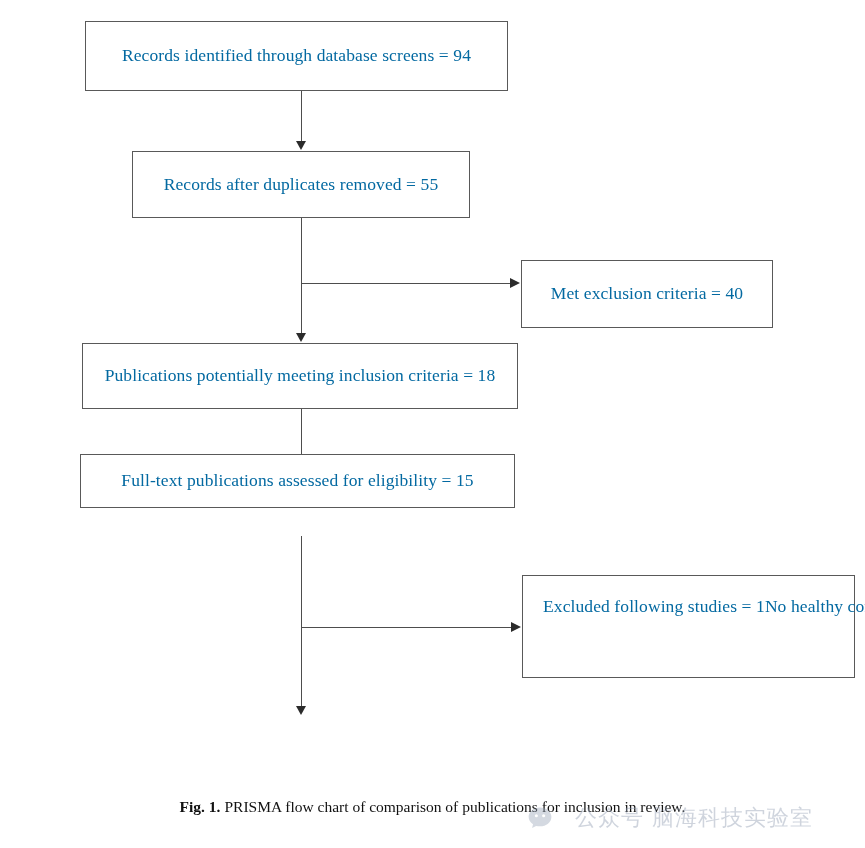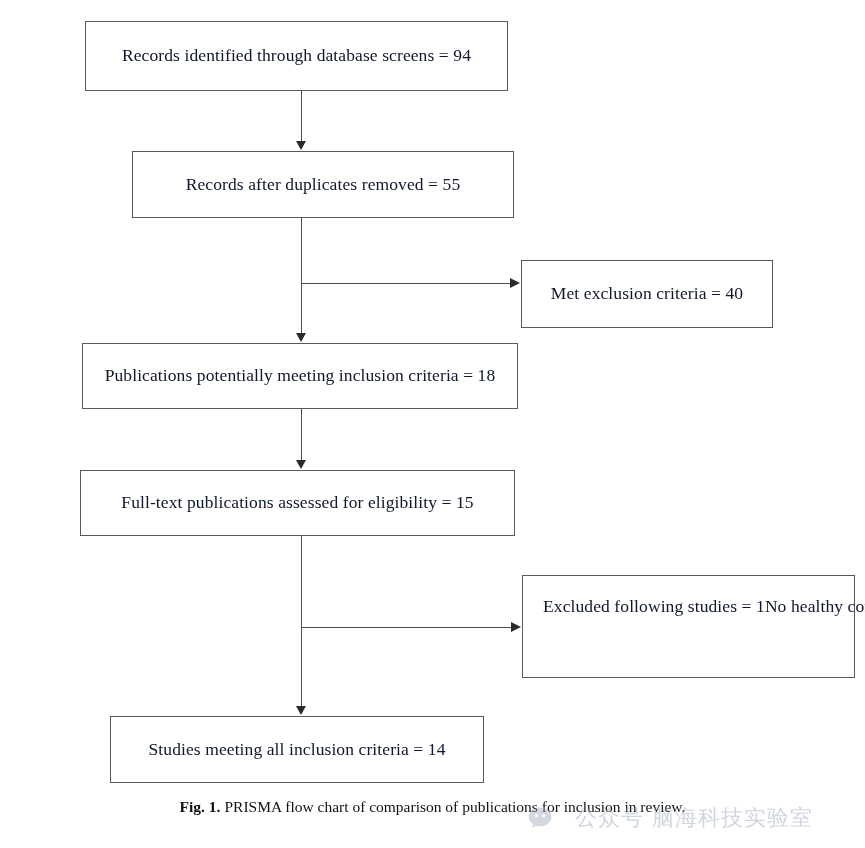--- a/index.html
+++ b/index.html
@@ -26,21 +26,21 @@
     border: 1.5px solid #595959;
     background: #ffffff;
     display: flex;
     align-items: center;
     justify-content: center;
   }
   .node .node-text {
     font-size: 17.5px;
     line-height: 1.0;
     letter-spacing: 0.1px;
-    color: #0f172a;
+    color: #0369a1;
     white-space: nowrap;
   }
   
   .node.multiline {
     align-items: flex-start;
     justify-content: flex-start;
     padding: 18px 0 0 20px;
   }
   .node.multiline .node-text {
     display: block;
@@ -121,59 +121,56 @@
 
 <div id="figure">
 
   <div class="node" style="left:85px; top:21px; width:423px; height:70px;">
     <span class="node-text">Records identified through database screens = 94</span>
   </div>
 
   <div class="vline" style="left:301px; top:91px; height:51px;"></div>
   <div class="arrow-down" style="left:296px; top:141px;"></div>
 
-  <div class="node" style="left:132px; top:151px; width:382px; height:67px;">
+  <div class="node" style="left:132px; top:151px; width:338px; height:67px;">
     <span class="node-text">Records after duplicates removed = 55</span>
   </div>
 
   <div class="vline" style="left:301px; top:218px; height:116px;"></div>
   <div class="arrow-down" style="left:296px; top:333px;"></div>
 
   <div class="hline" style="left:301px; top:283px; width:210px;"></div>
   <div class="arrow-right" style="left:510px; top:278px;"></div>
 
   <div class="node" style="left:521px; top:260px; width:252px; height:68px;">
     <span class="node-text">Met exclusion criteria = 40</span>
   </div>
 
   <div class="node" style="left:82px; top:343px; width:436px; height:66px;">
     <span class="node-text">Publications potentially meeting inclusion criteria = 18</span>
   </div>
 
   <div class="vline" style="left:301px; top:409px; height:52px;"></div>
   <div class="arrow-down" style="left:296px; top:460px;"></div>
 
-  <div class="node" style="left:80px; top:470px; width:435px; height:66px;">
+  <div class="node" style="left:80px; top:454px; width:435px; height:54px;">
     <span class="node-text">Full-text publications assessed for eligibility = 15</span>
   </div>
 
   <div class="vline" style="left:301px; top:536px; height:171px;"></div>
   <div class="arrow-down" style="left:296px; top:706px;"></div>
 
   <div class="hline" style="left:301px; top:627px; width:211px;"></div>
   <div class="arrow-right" style="left:511px; top:622px;"></div>
 
   <div class="node multiline" style="left:522px; top:575px; width:333px; height:103px;">
     <span class="node-text">Excluded following studies = 1</span>
     <span class="node-text">No healthy comparison group = 1</span>
   </div>
 
-  <div class="node" style="left:110px; top:716px; width:374px; height:67px;">
-    <span class="node-text">Studies meeting all inclusion criteria = 14</span>
-  </div>
 
   <div id="caption">
     <span class="fig-label">Fig. 1.</span><span>PRISMA flow chart of comparison of publications for inclusion in review.</span>
   </div>
 
   <div id="watermark">
     <svg class="wm-bubble" viewBox="0 0 32 32">
       <path d="M16 3 C8.3 3 2 8.2 2 14.6 c0 3.7 2.1 7 5.4 9.1 l-1.1 4.6 4.9 -2.6 c1.5 0.4 3.1 0.6 4.8 0.6 c7.7 0 14 -5.2 14 -11.6 C30 8.2 23.7 3 16 3 z" fill="#9aa6b8"></path>
       <circle cx="11.5" cy="13.2" r="1.9" fill="#ffffff"></circle>
       <circle cx="20.5" cy="13.2" r="1.9" fill="#ffffff"></circle>

